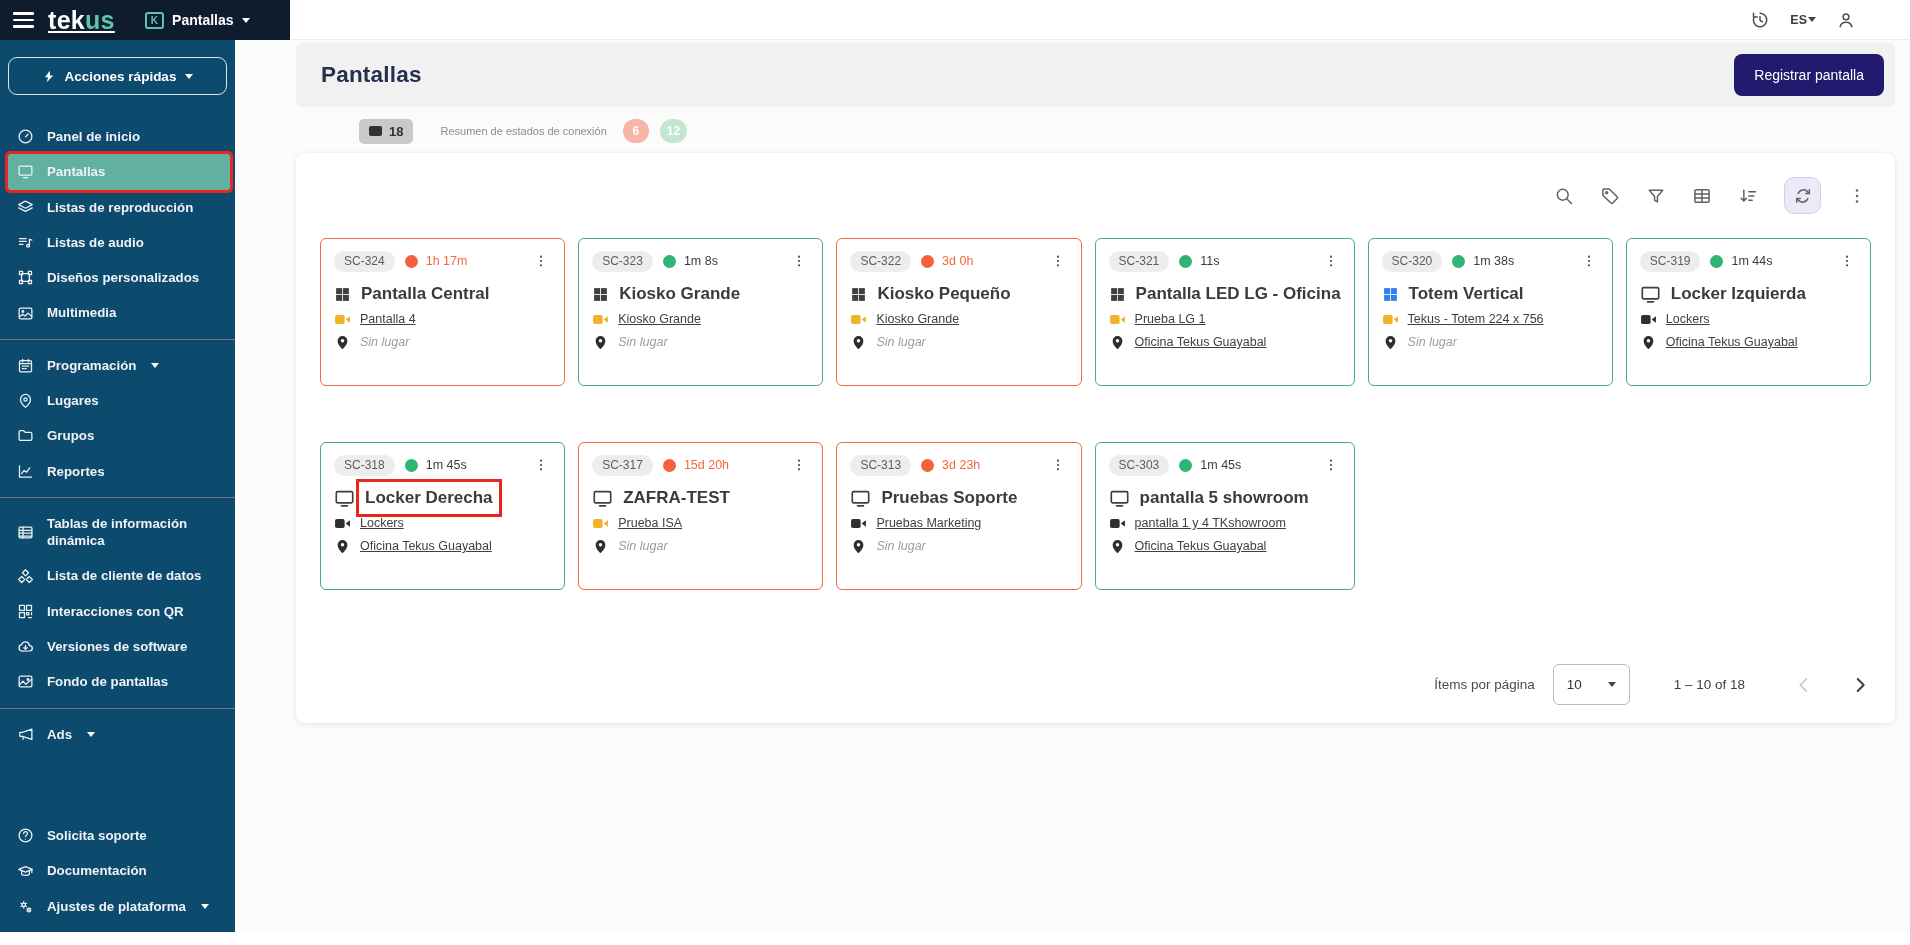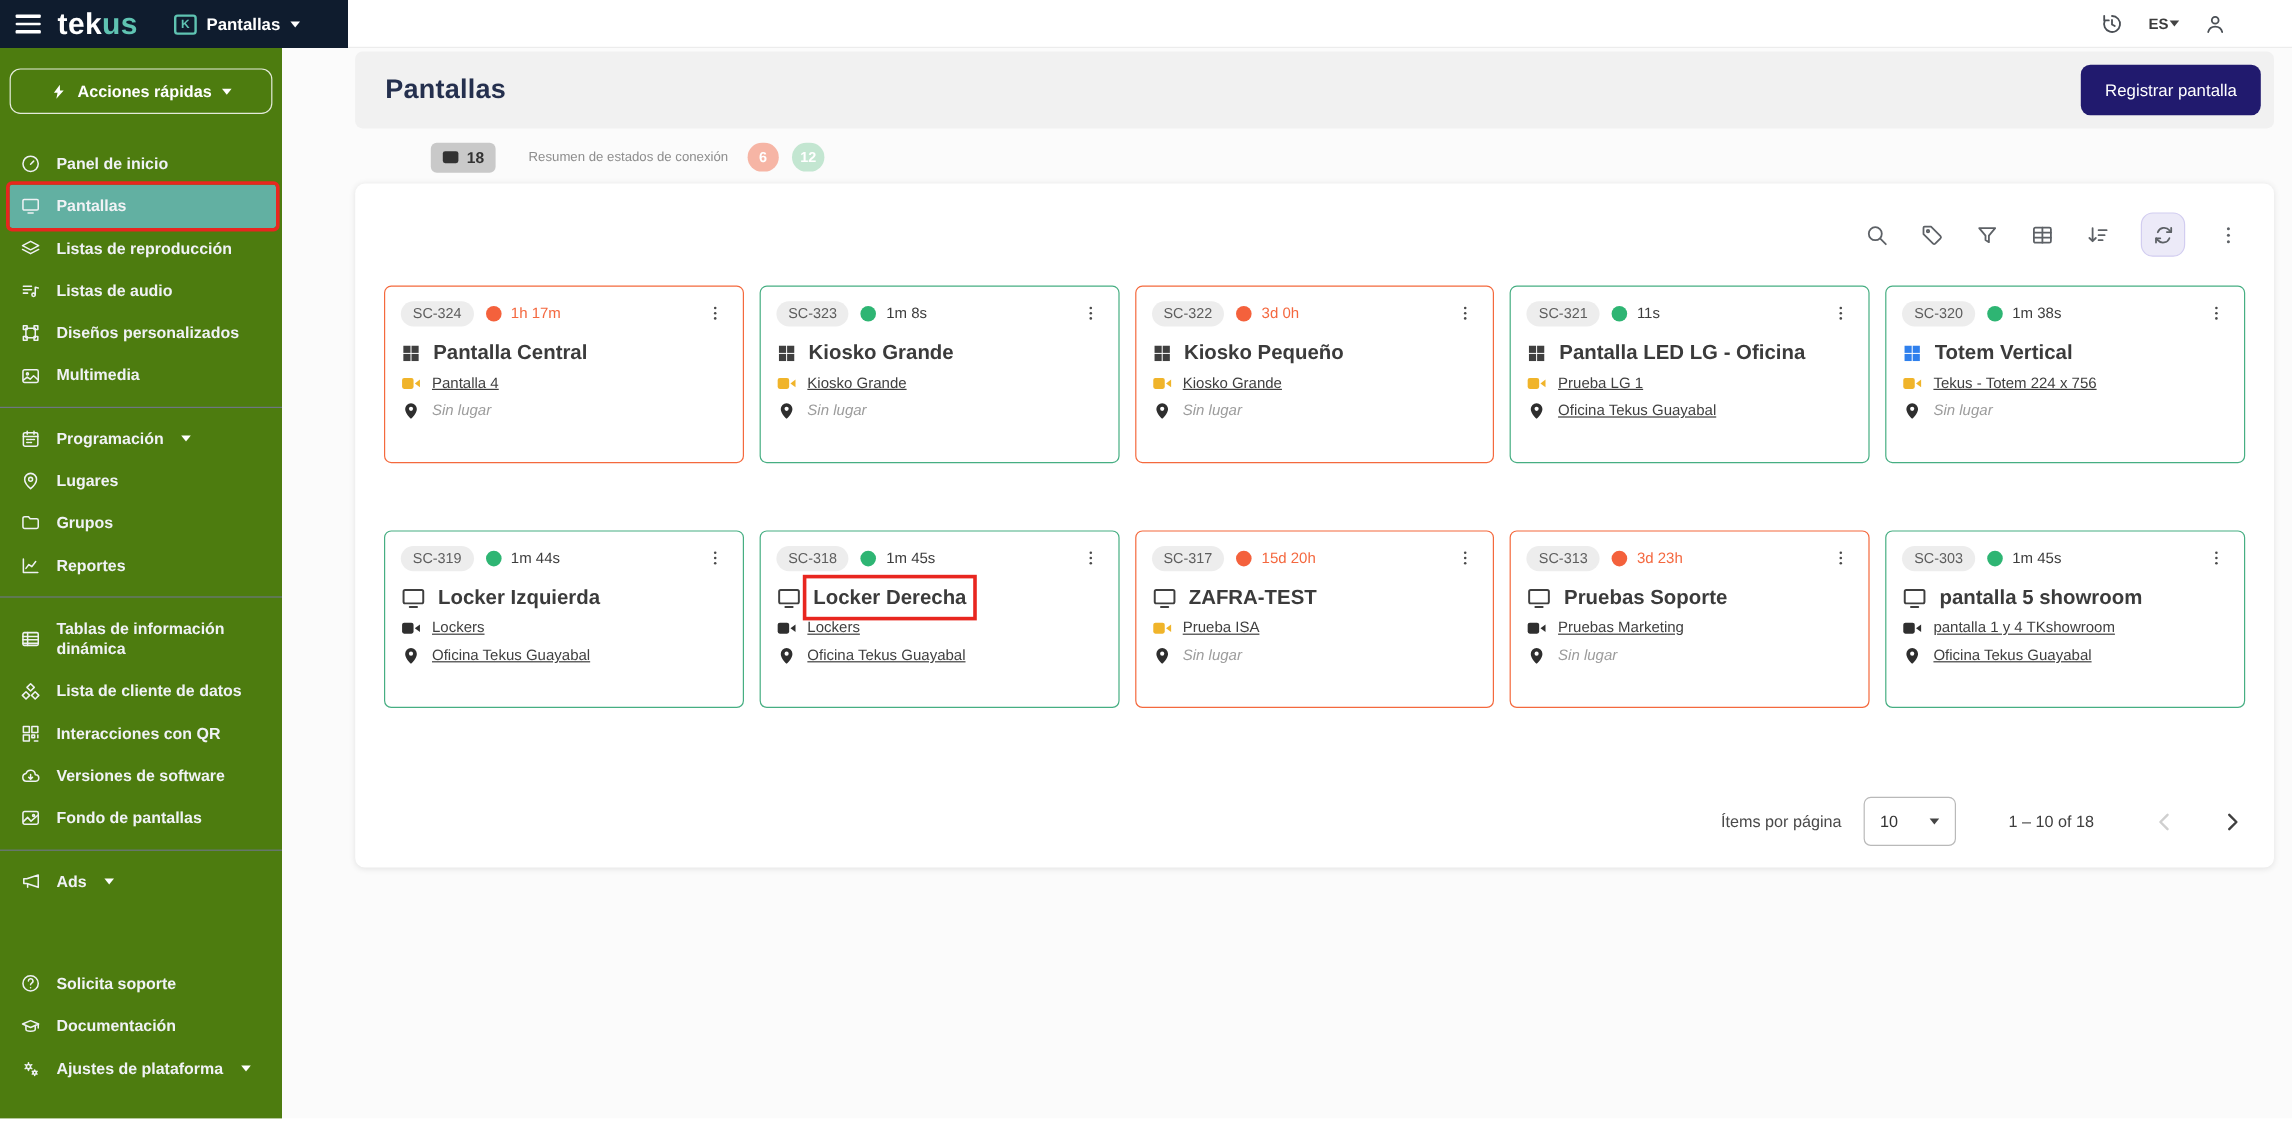--- a/index.html
+++ b/index.html
@@ -8,36 +8,36 @@
     font-family: "Liberation Sans", sans-serif;
     background:#fbfbfb; position:relative; overflow:hidden; color:#333;
   }
   
   .topbar { position:absolute; top:0; left:0; width:1910px; height:40px; background:#fff;
             border-bottom:1px solid #ececec; display:flex; z-index:5; }
   .topbar-dark { width:290px; height:40px; background:#0f1c2e; display:flex; align-items:center;
                  gap:14px; padding-left:13px; }
   .hamburger { display:flex; flex-direction:column; gap:4px; width:21px; cursor:pointer; }
   .hamburger i { display:block; height:2.4px; background:#fff; border-radius:1px; }
-  .logo { font-size:25px; font-weight:700; color:#fff; letter-spacing:.3px; line-height:1; }
+  .logo { font-size:25px; font-weight:700; color:#fff; letter-spacing:.3px; line-height:1;text-decoration:underline; }
   .logo .accent { color:#5fc3b2; }
   .app-switcher { display:flex; align-items:center; gap:8px; margin-left:16px; color:#fff;
                   font-size:14px; font-weight:600; cursor:pointer; }
   .k-badge { border:2px solid #5fc3b2; color:#5fc3b2; border-radius:3px; font-size:10px;
              font-weight:700; line-height:13px; padding:0 4px; }
   .caret { width:0; height:0; border-left:4.5px solid transparent; border-right:4.5px solid transparent;
            border-top:5px solid #fff; display:inline-block; }
   .caret.dark { border-top-color:#444; }
   .topbar-right { margin-left:auto; display:flex; align-items:center; gap:20px; padding-right:54px; }
   .tb-icon { color:#4a4f55; display:flex; cursor:pointer; }
   .lang { display:flex; align-items:center; gap:1px; font-size:12.5px; font-weight:600; color:#3c3c3c; cursor:pointer; }
 
   
-  .sidebar { position:absolute; top:40px; left:0; width:235px; height:892px; background:#4d7c0f;
-             display:flex; flex-direction:column; padding:17px 0 24px; z-index:4; }
+  .sidebar { position:absolute; top:40px; left:0; width:235px; height:892px; background:#0c4a6e;
+             display:flex; flex-direction:column; padding:17px 0 8px; z-index:4; }
   .quick-actions { margin:0 8px 24px; background:transparent; border:1px solid rgba(255,255,255,.85);
                    border-radius:9px; color:#fff; height:38px; display:flex; align-items:center;
                    justify-content:center; gap:9px; font-size:13.5px; font-weight:600; cursor:pointer;
                    font-family:"Liberation Sans", sans-serif; flex:0 0 auto; }
   .qa-bolt { display:flex; }
   .nav { display:flex; flex-direction:column; }
   .nav-bottom { margin-top:auto; }
   .nav-item { display:flex; align-items:center; gap:13px; padding:9px 8px 9px 17px; color:#f0f2f5;
               font-size:13.3px; font-weight:600; line-height:1.3; cursor:pointer; }
   .nav-item .nv-ic { flex:0 0 17px; display:flex; color:#eef1f4; }
@@ -66,21 +66,21 @@
   .pill.online  { background:#c3e6d1; margin-left:11px; }
 
   .panel { margin-top:8px; background:#fff; border-radius:8px; box-shadow:0 1px 5px rgba(0,0,0,.1);
            height:570px; padding:0 24px; position:relative; }
   .toolbar { height:85px; display:flex; align-items:center; justify-content:flex-end; gap:26px;
              padding-right:4px; }
   .tool-btn { color:#5d6166; display:flex; align-items:center; justify-content:center; cursor:pointer; }
   .tool-btn.selected { background:#eceaf8; border:1px solid #d2cdf0; border-radius:10px;
                        width:37px; height:37px; }
 
-  .grid { display:grid; grid-template-columns:repeat(5,1fr); column-gap:13px; row-gap:56px; }
+  .grid { display:grid; grid-template-columns:repeat(6,1fr); column-gap:13px; row-gap:56px; }
   .card { height:148px; background:#fff; border:1.5px solid #ccc; border-radius:6px; padding:11px 13px;
           position:relative; }
   .card.online  { border-color:#46ae82; }
   .card.offline { border-color:#f4693d; }
   .card-top { display:flex; align-items:center; }
   .sc-chip { background:#ededed; color:#5d5d5d; font-size:12px; font-weight:500; border-radius:12px;
              padding:3.5px 10px; }
   .dot { width:13px; height:13px; border-radius:50%; margin-left:10px; flex:0 0 auto; }
   .card.online  .dot { background:#2eb573; }
   .card.offline .dot { background:#f4613c; }

